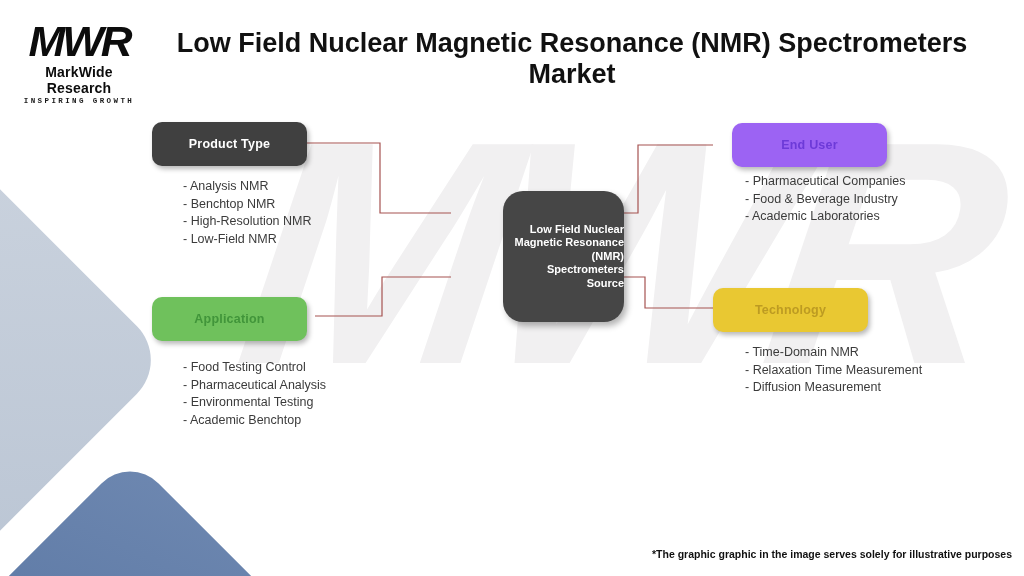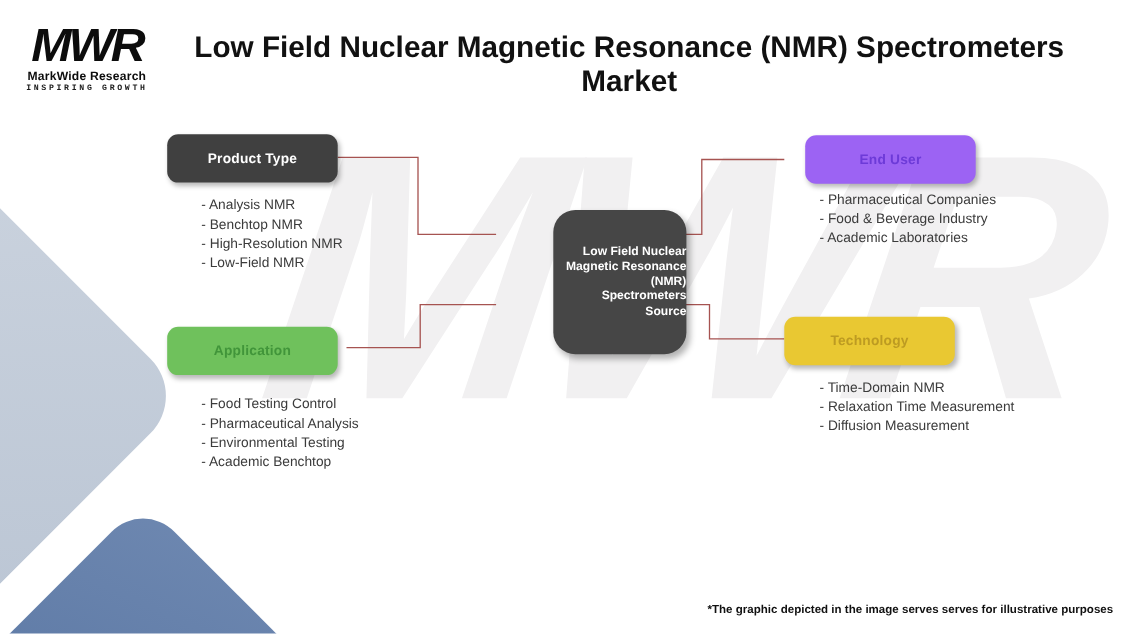--- a/index.html
+++ b/index.html
@@ -31,21 +31,21 @@
     background:linear-gradient(160deg,#6d87b0 0%,#52709e 100%);
     transform:rotate(45deg);
   }
   
   .logo{position:absolute;left:20px;top:22px;width:118px;text-align:center;z-index:3;}
   .logo-acronym{
     font-size:44px;font-weight:800;font-style:italic;
     letter-spacing:-3px;color:#0c0c0c;line-height:40px;
     transform:scaleY(0.96);
   }
-  .logo-name{font-size:11px;font-weight:bold;color:#0c0c0c;letter-spacing:0.2px;margin-top:2px;}
+  .logo-name{font-size:14px;font-weight:bold;color:#0c0c0c;letter-spacing:0.2px;margin-top:2px;}
   .logo-tagline{font-size:7.5px;font-weight:bold;color:#1a1a1a;letter-spacing:2.4px;margin-top:1px;font-family:Liberation Mono, monospace;}
   .page-title{
     position:absolute;left:140px;right:20px;top:28px;
     text-align:center;font-size:27px;font-weight:bold;color:#111;
     z-index:3;
   }
   
   .connectors{position:absolute;left:0;top:0;z-index:2;}
   .connectors polyline{fill:none;stroke-width:1.2px;}
   
@@ -148,15 +148,15 @@
 
   <div class="seg-box" id="box-technology" style="background: rgb(233, 200, 50);">
     <span class="seg-label" style="color: rgb(189, 155, 34); text-align: center;">Technology</span>
   </div>
   <div class="seg-list" id="list-technology">
       <div class="seg-item">- Time-Domain NMR</div>
       <div class="seg-item">- Relaxation Time Measurement</div>
       <div class="seg-item">- Diffusion Measurement</div>
     </div>
 
-  <div class="disclaimer-text">*The graphic depicted in the image serves serves for illustrative purposes</div>
+  <div class="disclaimer-text">*The graphic graphic in the image serves solely for illustrative purposes</div>
 
 </div>
 
 </body></html>

